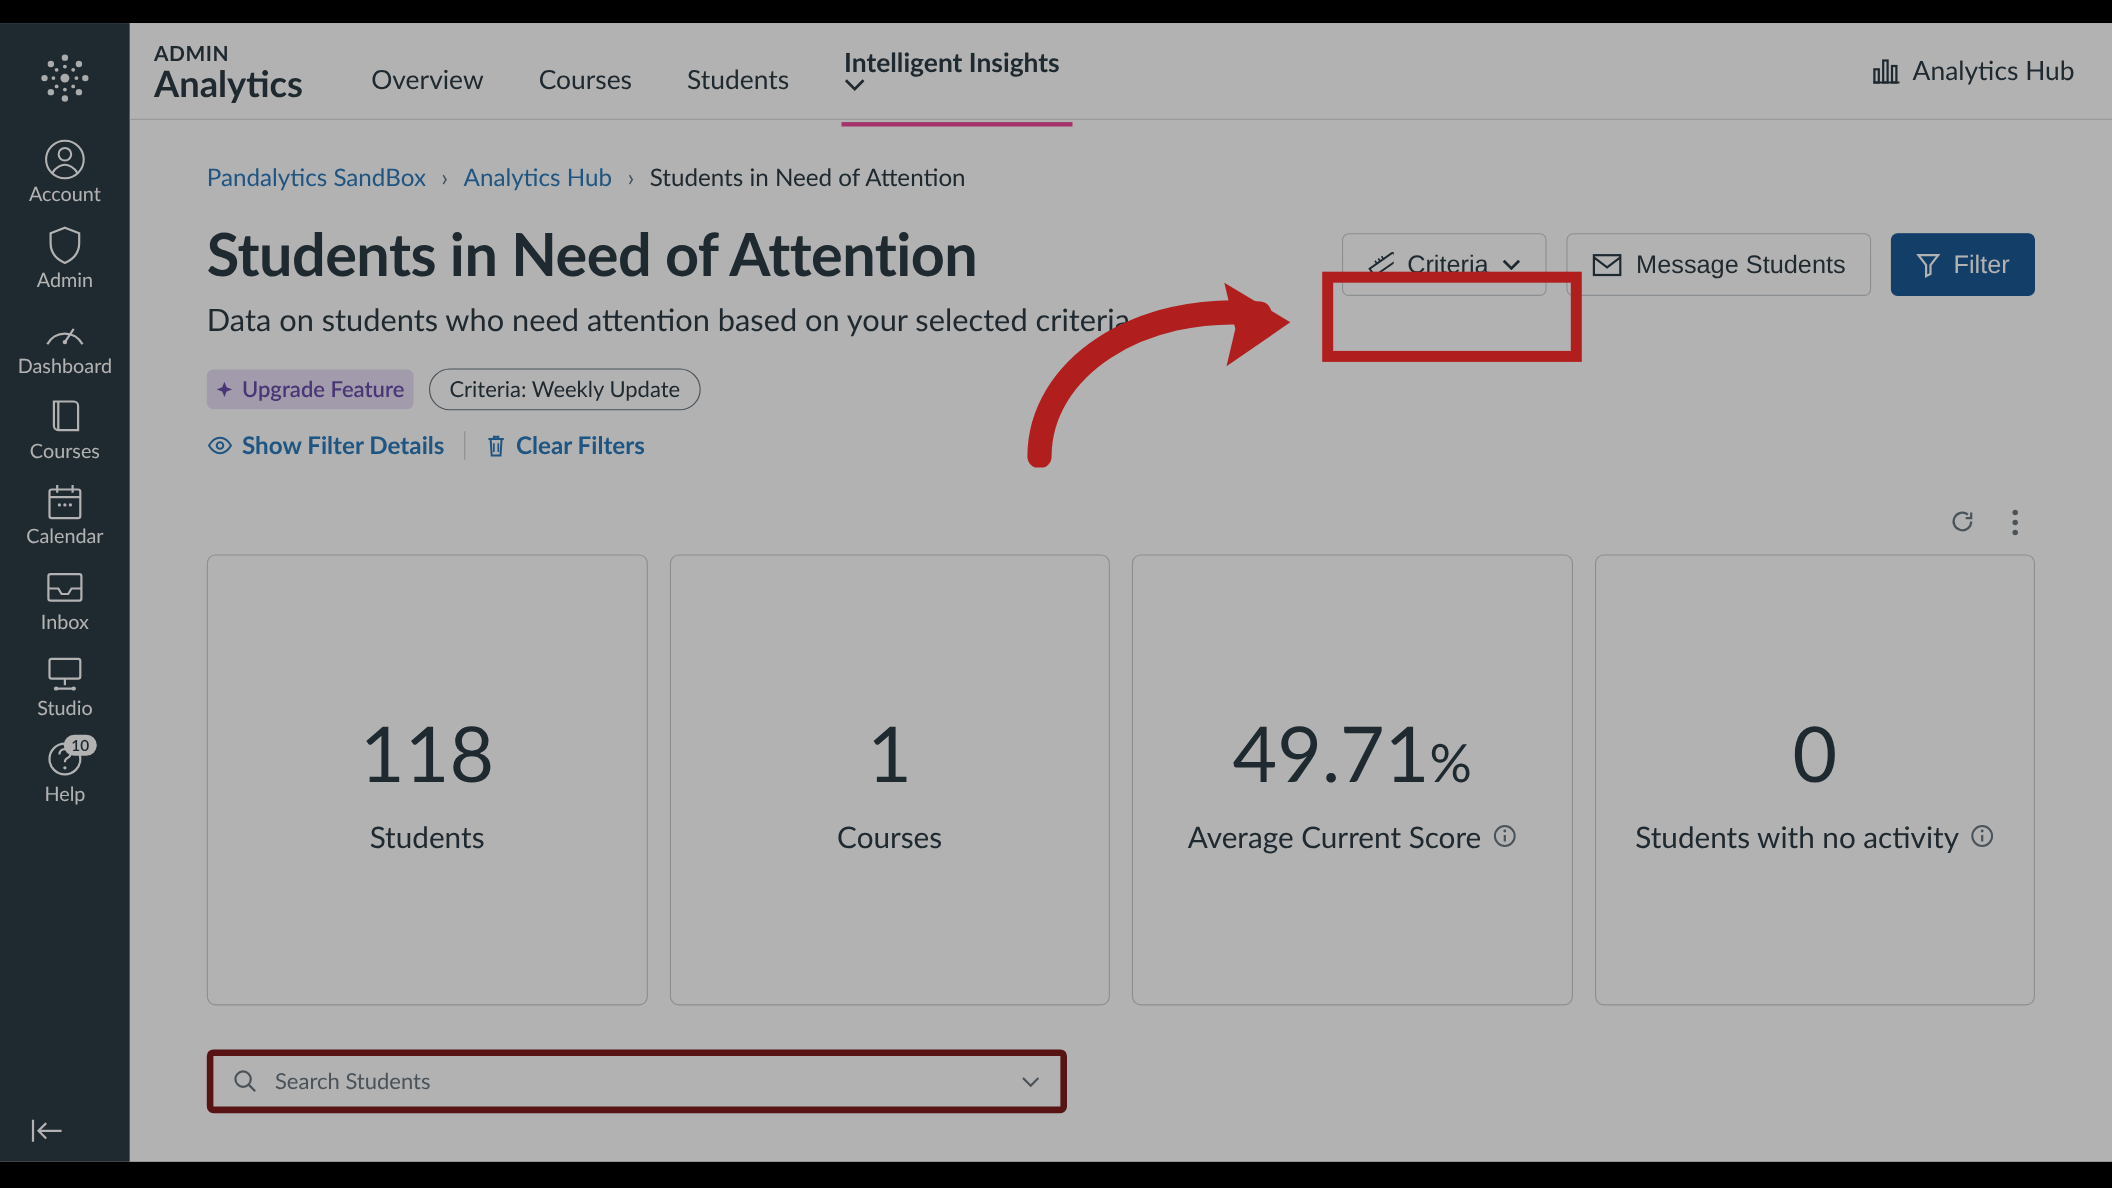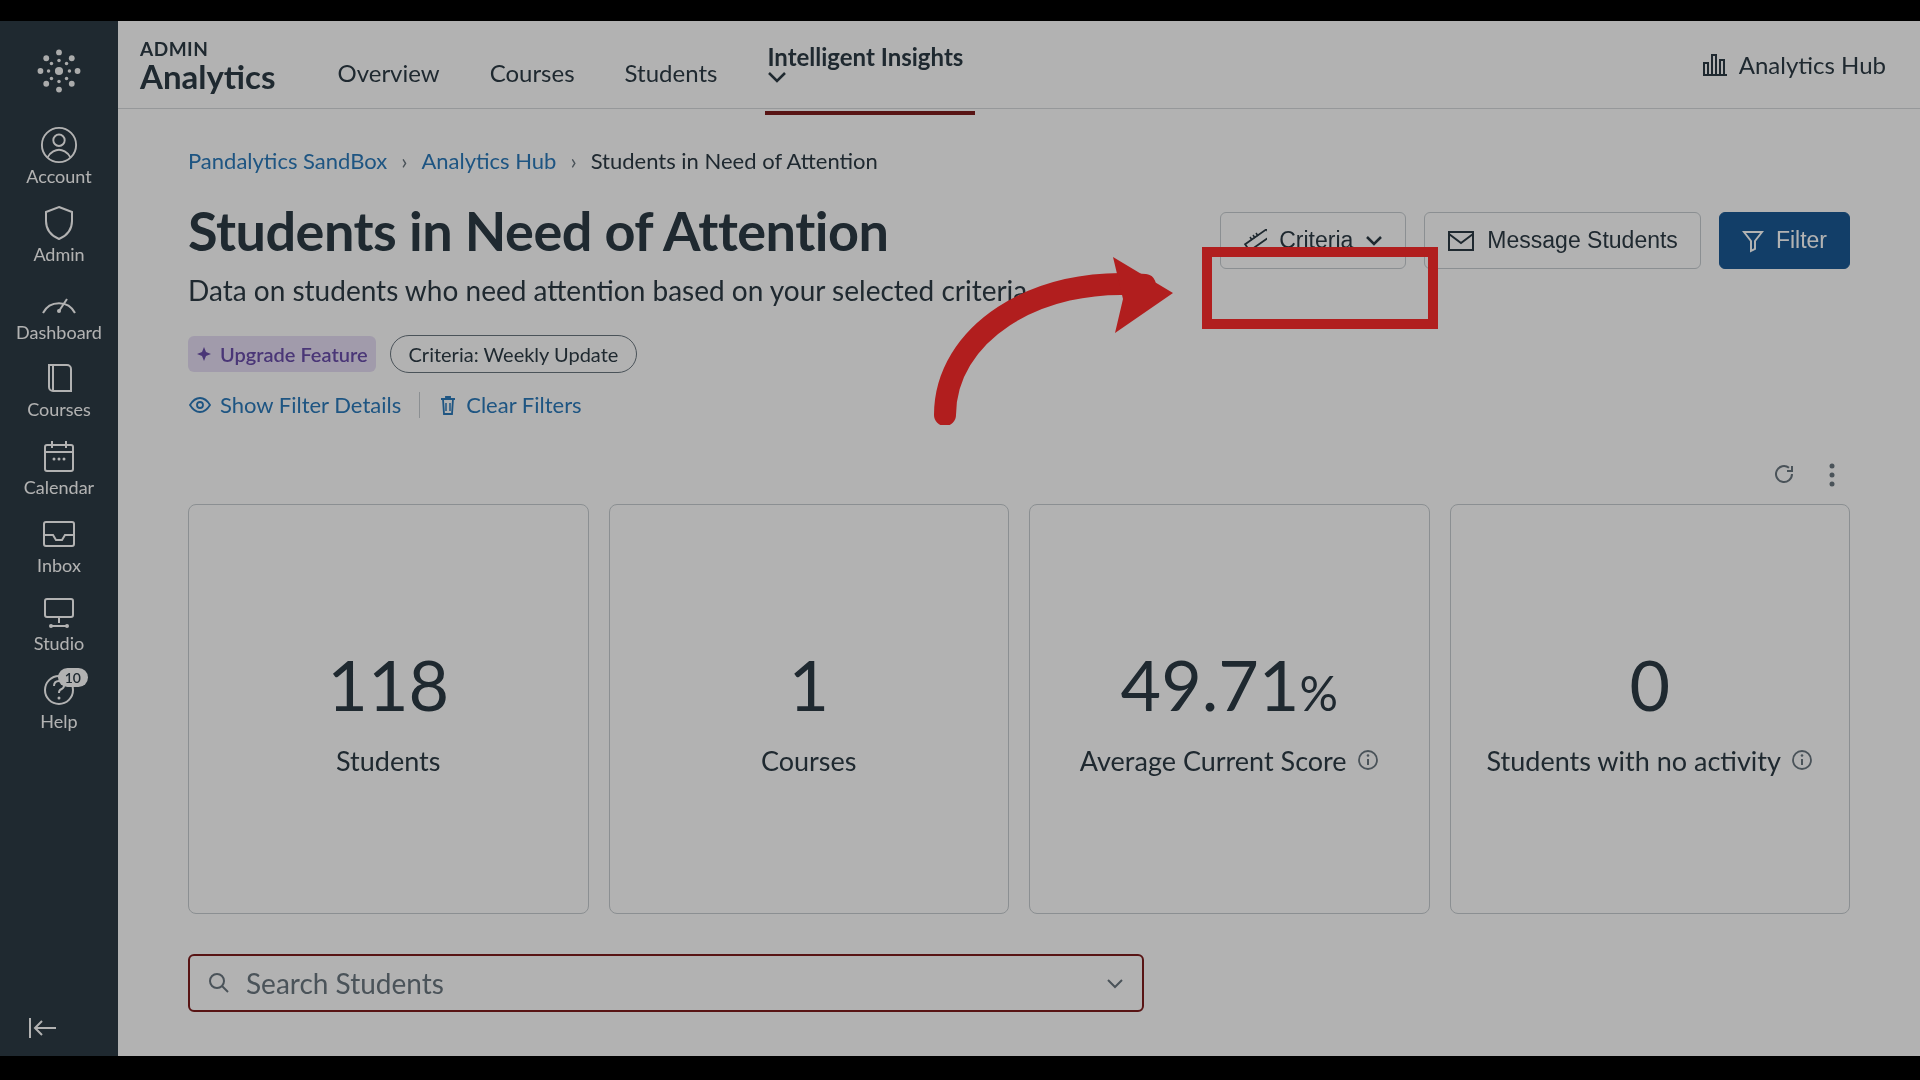--- a/index.html
+++ b/index.html
@@ -15,21 +15,21 @@
   .side-bottom { margin-top:auto; width:100%; display:flex; justify-content:flex-start; padding:14px 0 14px 26px; }
   .badge { position:absolute; top:4px; right:30px; background:#fff; color:#2d3b45; font-size:14px; border-radius:10px; padding:1px 7px; font-weight:600; }
   
   .main { flex:1; display:flex; flex-direction:column; background:#fff; }
   .topbar { height:88px; border-bottom:1px solid #d7dadd; display:flex; align-items:center; padding:0 34px 0 22px; }
   .brand-block { display:flex; flex-direction:column; margin-right:60px; }
   .brand-top { font-size:19px; font-weight:700; color:#2d3b45; letter-spacing:0.5px; }
   .brand-bot { font-size:33px; font-weight:700; color:#2d3b45; line-height:1.0; }
   .tabs { display:flex; gap:46px; align-items:flex-end; }
   .tab { font-size:24px; color:#2d3b45; padding:28px 2px; cursor:pointer; }
-  .tab.active { font-weight:700; border-bottom:4px solid #7f1d1d; }
+  .tab.active { font-weight:700; border-bottom:4px solid #ec4899; }
   .tab .chev { margin-left:10px; }
   .hub-link { margin-left:auto; display:flex; align-items:center; gap:12px; font-size:24px; color:#2d3b45; cursor:pointer; }
   
   .content { flex:1; padding:38px 70px 0 70px; overflow:hidden; position:relative; }
   .crumbs { display:flex; align-items:center; gap:14px; font-size:22px; margin-bottom:24px; }
   .crumbs a { color:#2b7abb; text-decoration:none; }
   .crumbs .sep { color:#6b7780; }
   .crumbs .cur { color:#2d3b45; }
   .heading-row { display:flex; align-items:flex-start; }
   .heading-col { flex:1; }
@@ -38,34 +38,34 @@
   .actions { display:flex; align-items:center; gap:18px; margin-top:14px; }
   .btn { display:flex; align-items:center; gap:12px; border:1px solid #c7cdd1; background:#fff; color:#2d3b45; font-size:23px; padding:14px 22px; border-radius:6px; cursor:pointer; }
   .btn-primary { background:#1a5a96; border-color:#1a5a96; color:#fff; }
   .btn-primary svg path, .btn-primary svg line { stroke:#fff; }
   .highlight-box { position:absolute; border:10px solid #b11e1e; background:transparent; pointer-events:none; }
   .arrow { position:absolute; pointer-events:none; }
   
   .chips { display:flex; align-items:center; gap:14px; margin-top:28px; }
   .chip-up { background:#e7dff5; color:#6b4eab; font-weight:600; padding:6px 8px; border-radius:6px; display:flex; align-items:center; gap:8px; font-size:20px; }
   .chip-crit { border:1px solid #6b7780; border-radius:22px; padding:6px 18px; color:#2d3b45; font-size:20px; }
-  .filter-links { display:flex; align-items:center; gap:18px; margin-top:18px; font-size:22px; color:#2b7abb; }
+  .filter-links { display:flex; align-items:center; gap:18px; margin-top:18px; font-size:22px; color:#2b7abb;font-weight:bold; }
   .filter-links .vl { width:1px; height:26px; background:#c7cdd1; }
   .filter-links span { display:flex; align-items:center; gap:8px; cursor:pointer; }
   
   .card-toolbar { display:flex; justify-content:flex-end; gap:32px; margin-top:44px; padding-right:14px; color:#6b7780; }
   
   .cards { display:flex; gap:20px; margin-top:16px; }
   .card { flex:1; border:1px solid #c7cdd1; border-radius:8px; height:410px; display:flex; flex-direction:column; align-items:center; justify-content:center; gap:18px; }
   .card .val { font-size:70px; color:#2d3b45; font-weight:400; }
   .card .pct { font-size:48px; }
   .card .lab { font-size:27px; color:#2d3b45; display:flex; align-items:center; gap:10px; }
   
   .search-wrap { margin-top:40px; }
-  .search { width:956px; border:2px solid #7f1d1d; border-radius:6px; height:58px; display:flex; align-items:center; padding:0 18px; gap:16px; color:#6b7780; font-size:28px; }
+  .search { width:782px; border:6px solid #7f1d1d; border-radius:6px; height:58px; display:flex; align-items:center; padding:0 18px; gap:16px; color:#6b7780; font-size:20px; }
   .search .sp { flex:1; }
   
   .dim { position:absolute; inset:0; background:rgba(0,0,0,0.30); pointer-events:none; }
   svg { display:block; }
 </style>
 </head>
 <body>
 
 <div class="stage">
 <div class="app">

